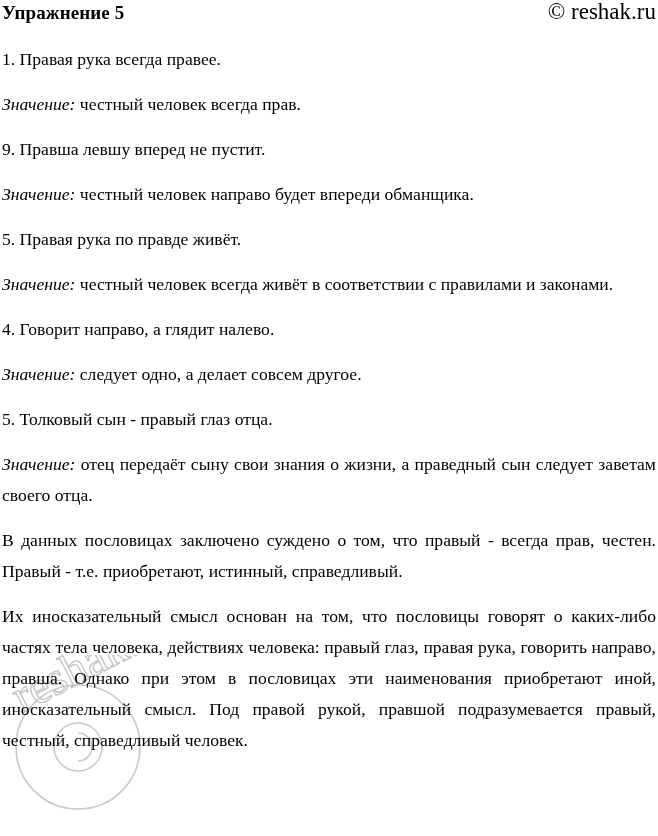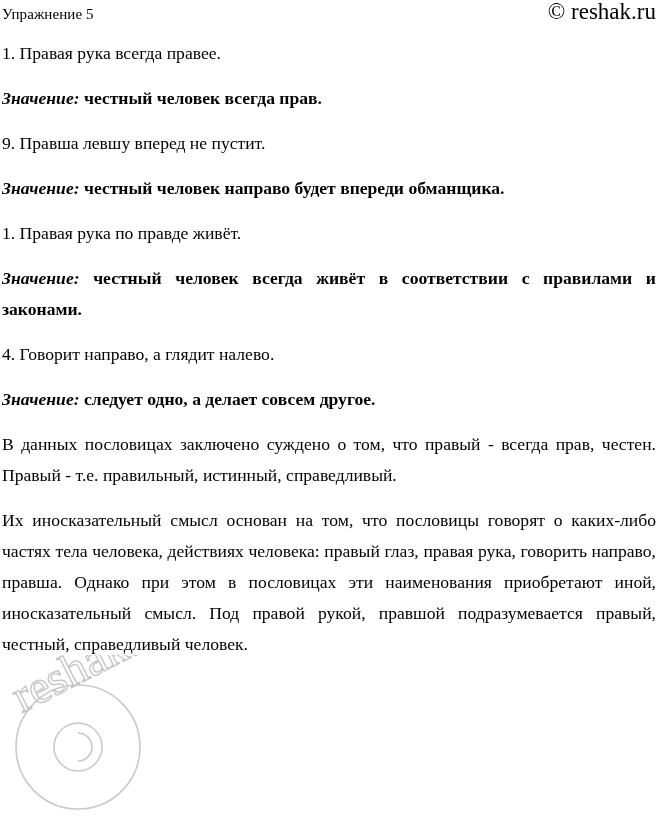--- a/index.html
+++ b/index.html
@@ -35,22 +35,22 @@
     position: absolute;
     left: 2px;
     top: 0px;
     width: 654px;
     display: flex;
     align-items: baseline;
     justify-content: space-between;
     z-index: 2;
   }
   .doc-title {
-    font-size: 15px;
-    font-weight: normal;
+    font-size: 19px;
+    font-weight: bold;
     line-height: 24px;
     letter-spacing: 0.1px;
     white-space: nowrap;
   }
   .copyright {
     font-size: 23px;
     line-height: 24px;
     white-space: nowrap;
   }
 
@@ -61,35 +61,35 @@
     top: 38px;
     width: 654px;
     z-index: 1;
   }
 
   .para {
     font-size: 17.6px;
     line-height: 31px;
     text-align: justify;
     text-justify: inter-word;
-    margin: 0 0 14px 0;
+    margin: 6px 0 14px 0;
   }
   .para:last-child { margin-bottom: 0; }
 
   
   .para.single { text-align: left; }
 
   .gloss-label {
     font-style: italic;
   }
 
   
   .block { margin-bottom: 14px; }
   .block .para { margin-bottom: 14px; }
-  .block .para:last-child { margin-bottom: 0; font-weight: bold; }
+  .block .para:last-child { margin-bottom: 0; }
 
   .closing { margin-top: 14px; }
 </style>
 </head>
 <body>
 
 <div class="page">
 
   <div class="watermark">
     <svg width="230" height="185" viewBox="0 0 230 185" xmlns="http://www.w3.org/2000/svg">
@@ -112,27 +112,31 @@
       <p class="para single">1. Правая рука всегда правее.</p>
       <p class="para single"><span class="gloss-label">Значение:</span><span> честный человек всегда прав.</span></p>
     </div>
 
     <div class="block">
       <p class="para single">9. Правша левшу вперед не пустит.</p>
       <p class="para single"><span class="gloss-label">Значение:</span><span> честный человек направо будет впереди обманщика.</span></p>
     </div>
 
     <div class="block">
-      <p class="para single">1. Правая рука по правде живёт.</p>
+      <p class="para single">5. Правая рука по правде живёт.</p>
       <p class="para"><span class="gloss-label">Значение:</span><span> честный человек всегда живёт в соответствии с правилами и законами.</span></p>
     </div>
 
     <div class="block">
       <p class="para single">4. Говорит направо, а глядит налево.</p>
       <p class="para single"><span class="gloss-label">Значение:</span><span> следует одно, а делает совсем другое.</span></p>
     </div>
 
+    <div class="block">
+      <p class="para single">5. Толковый сын - правый глаз отца.</p>
+      <p class="para"><span class="gloss-label">Значение:</span><span> отец передаёт сыну свои знания о жизни, а праведный сын следует заветам своего отца.</span></p>
+    </div>
 
-    <p class="para closing">В данных пословицах заключено суждено о том, что правый - всегда прав, честен. Правый - т.е. правильный, истинный, справедливый.</p>
+    <p class="para closing">В данных пословицах заключено суждено о том, что правый - всегда прав, честен. Правый - т.е. приобретают, истинный, справедливый.</p>
     <p class="para closing">Их иносказательный смысл основан на том, что пословицы говорят о каких-либо частях тела человека, действиях человека: правый глаз, правая рука, говорить направо, правша. Однако при этом в пословицах эти наименования приобретают иной, иносказательный смысл. Под правой рукой, правшой подразумевается правый, честный, справедливый человек.</p>
 
   </div>
 </div>
 
 </body></html>

